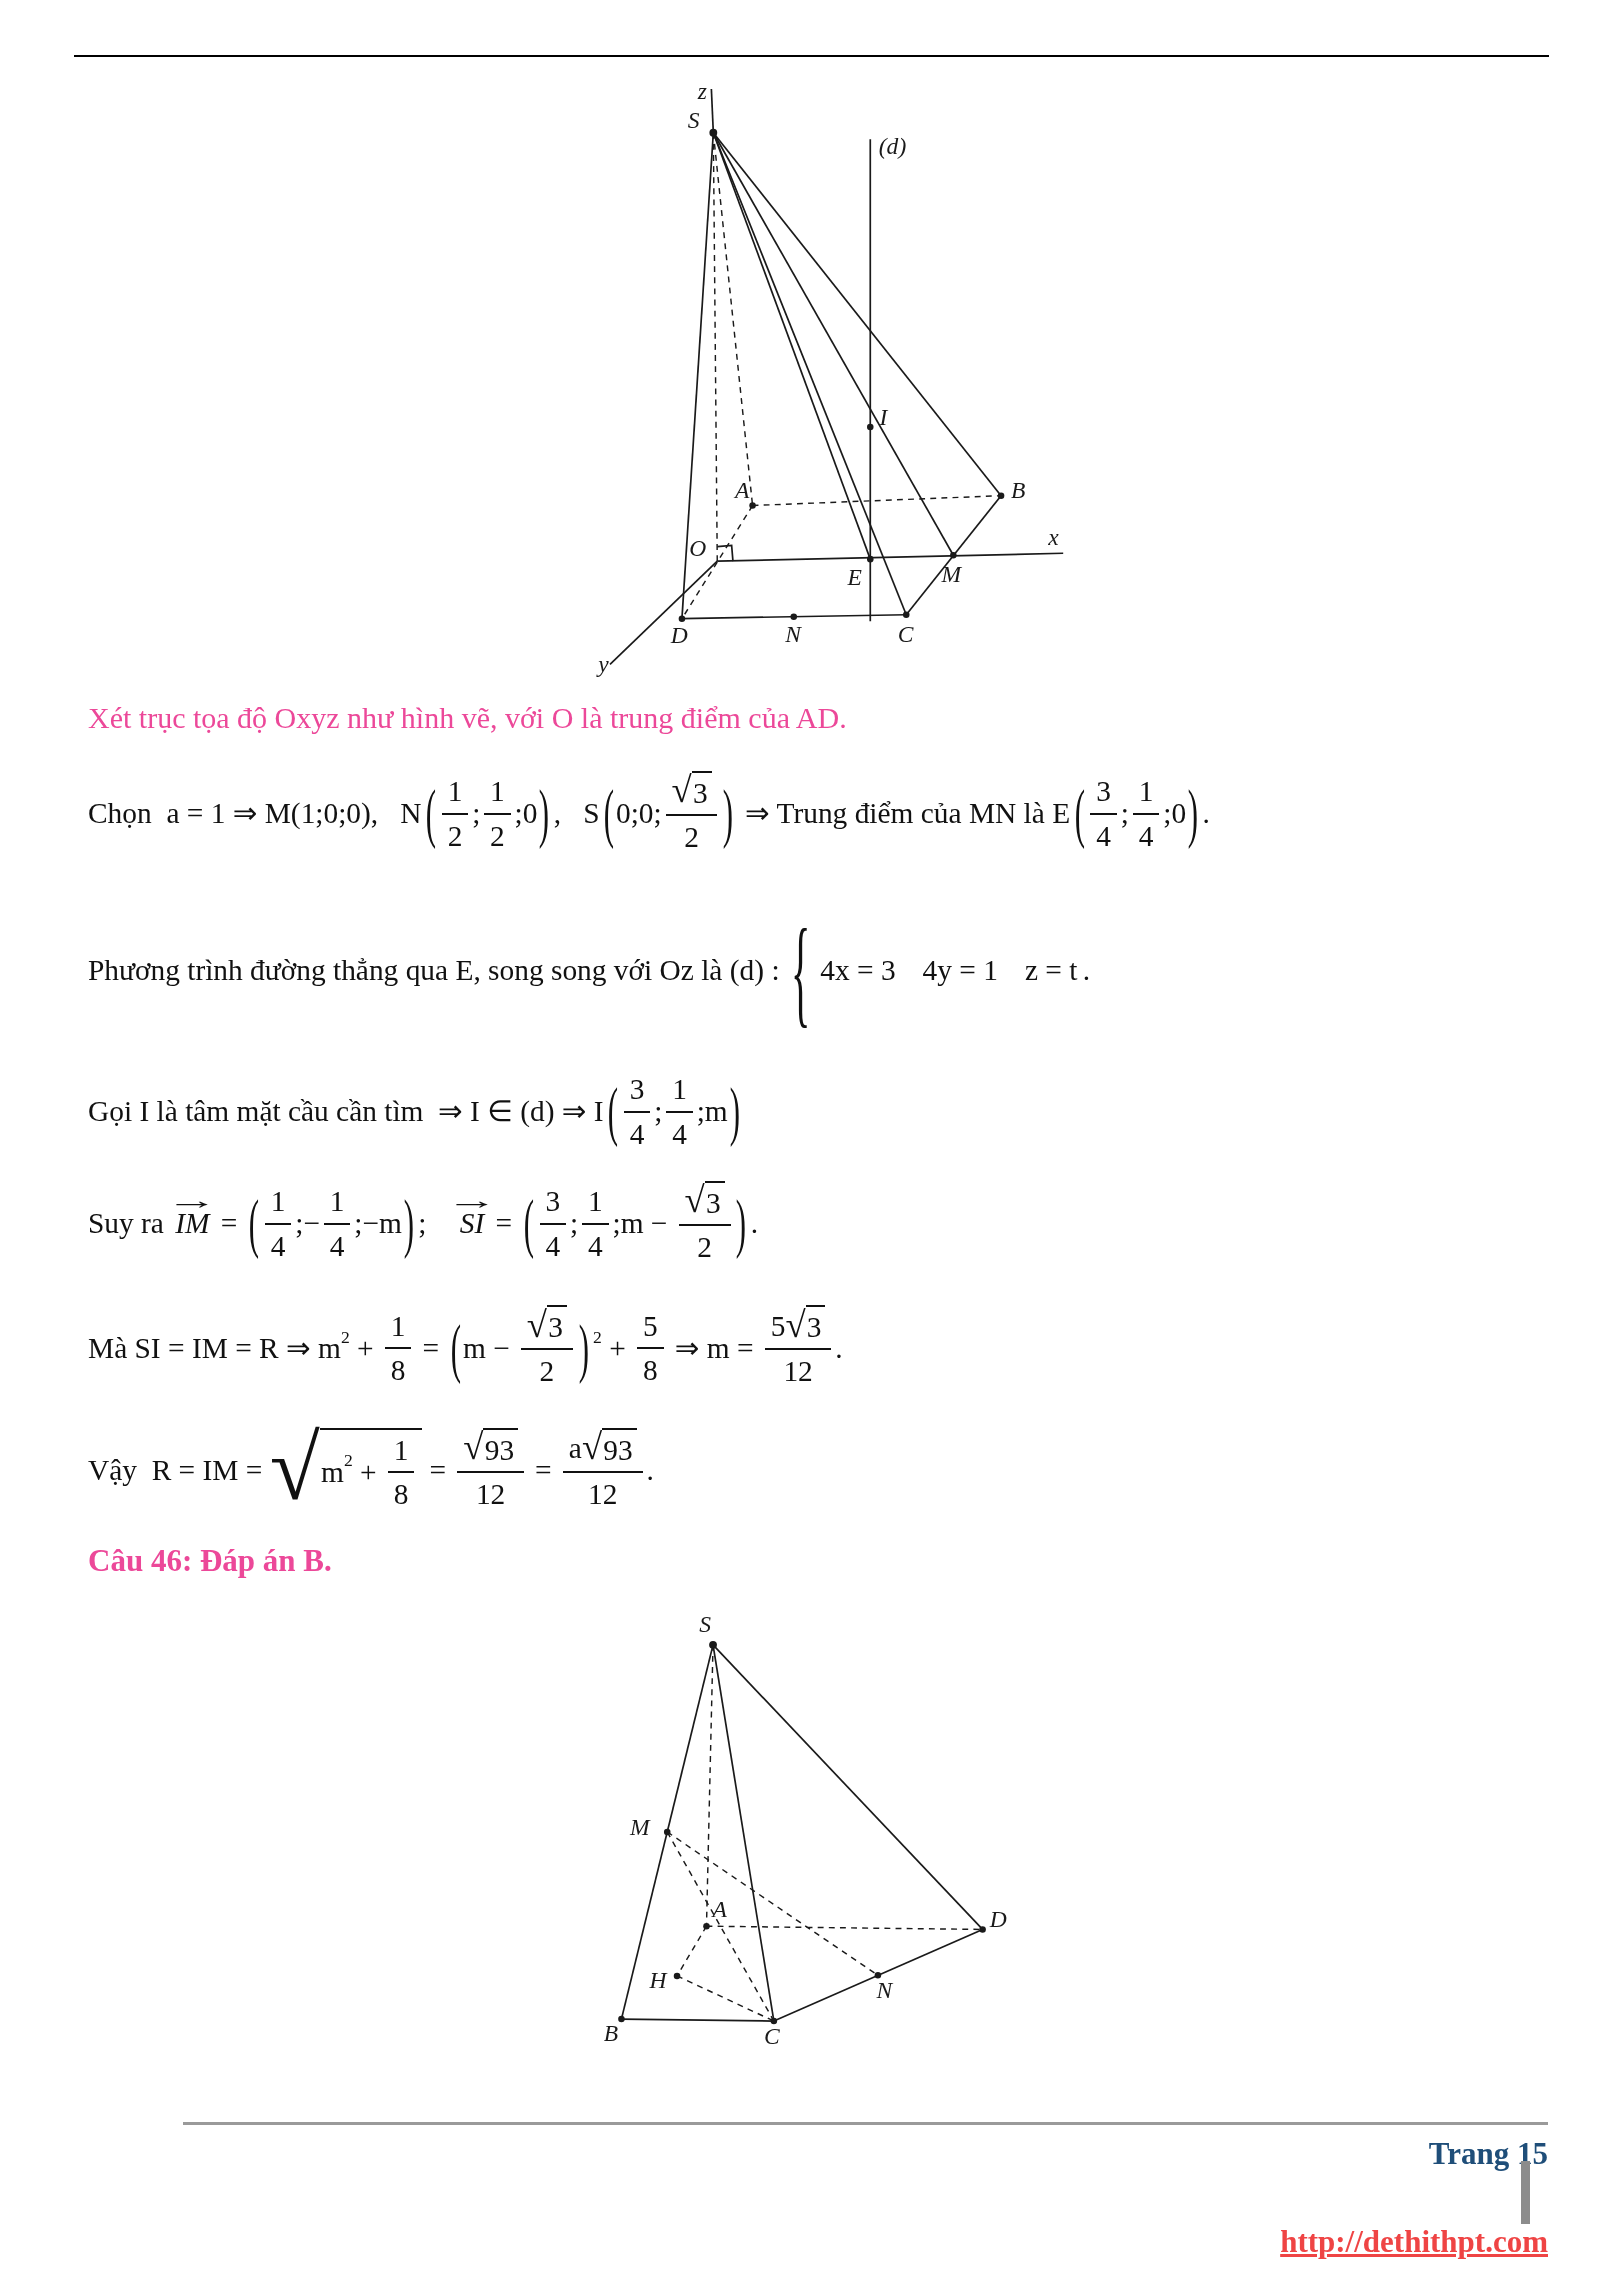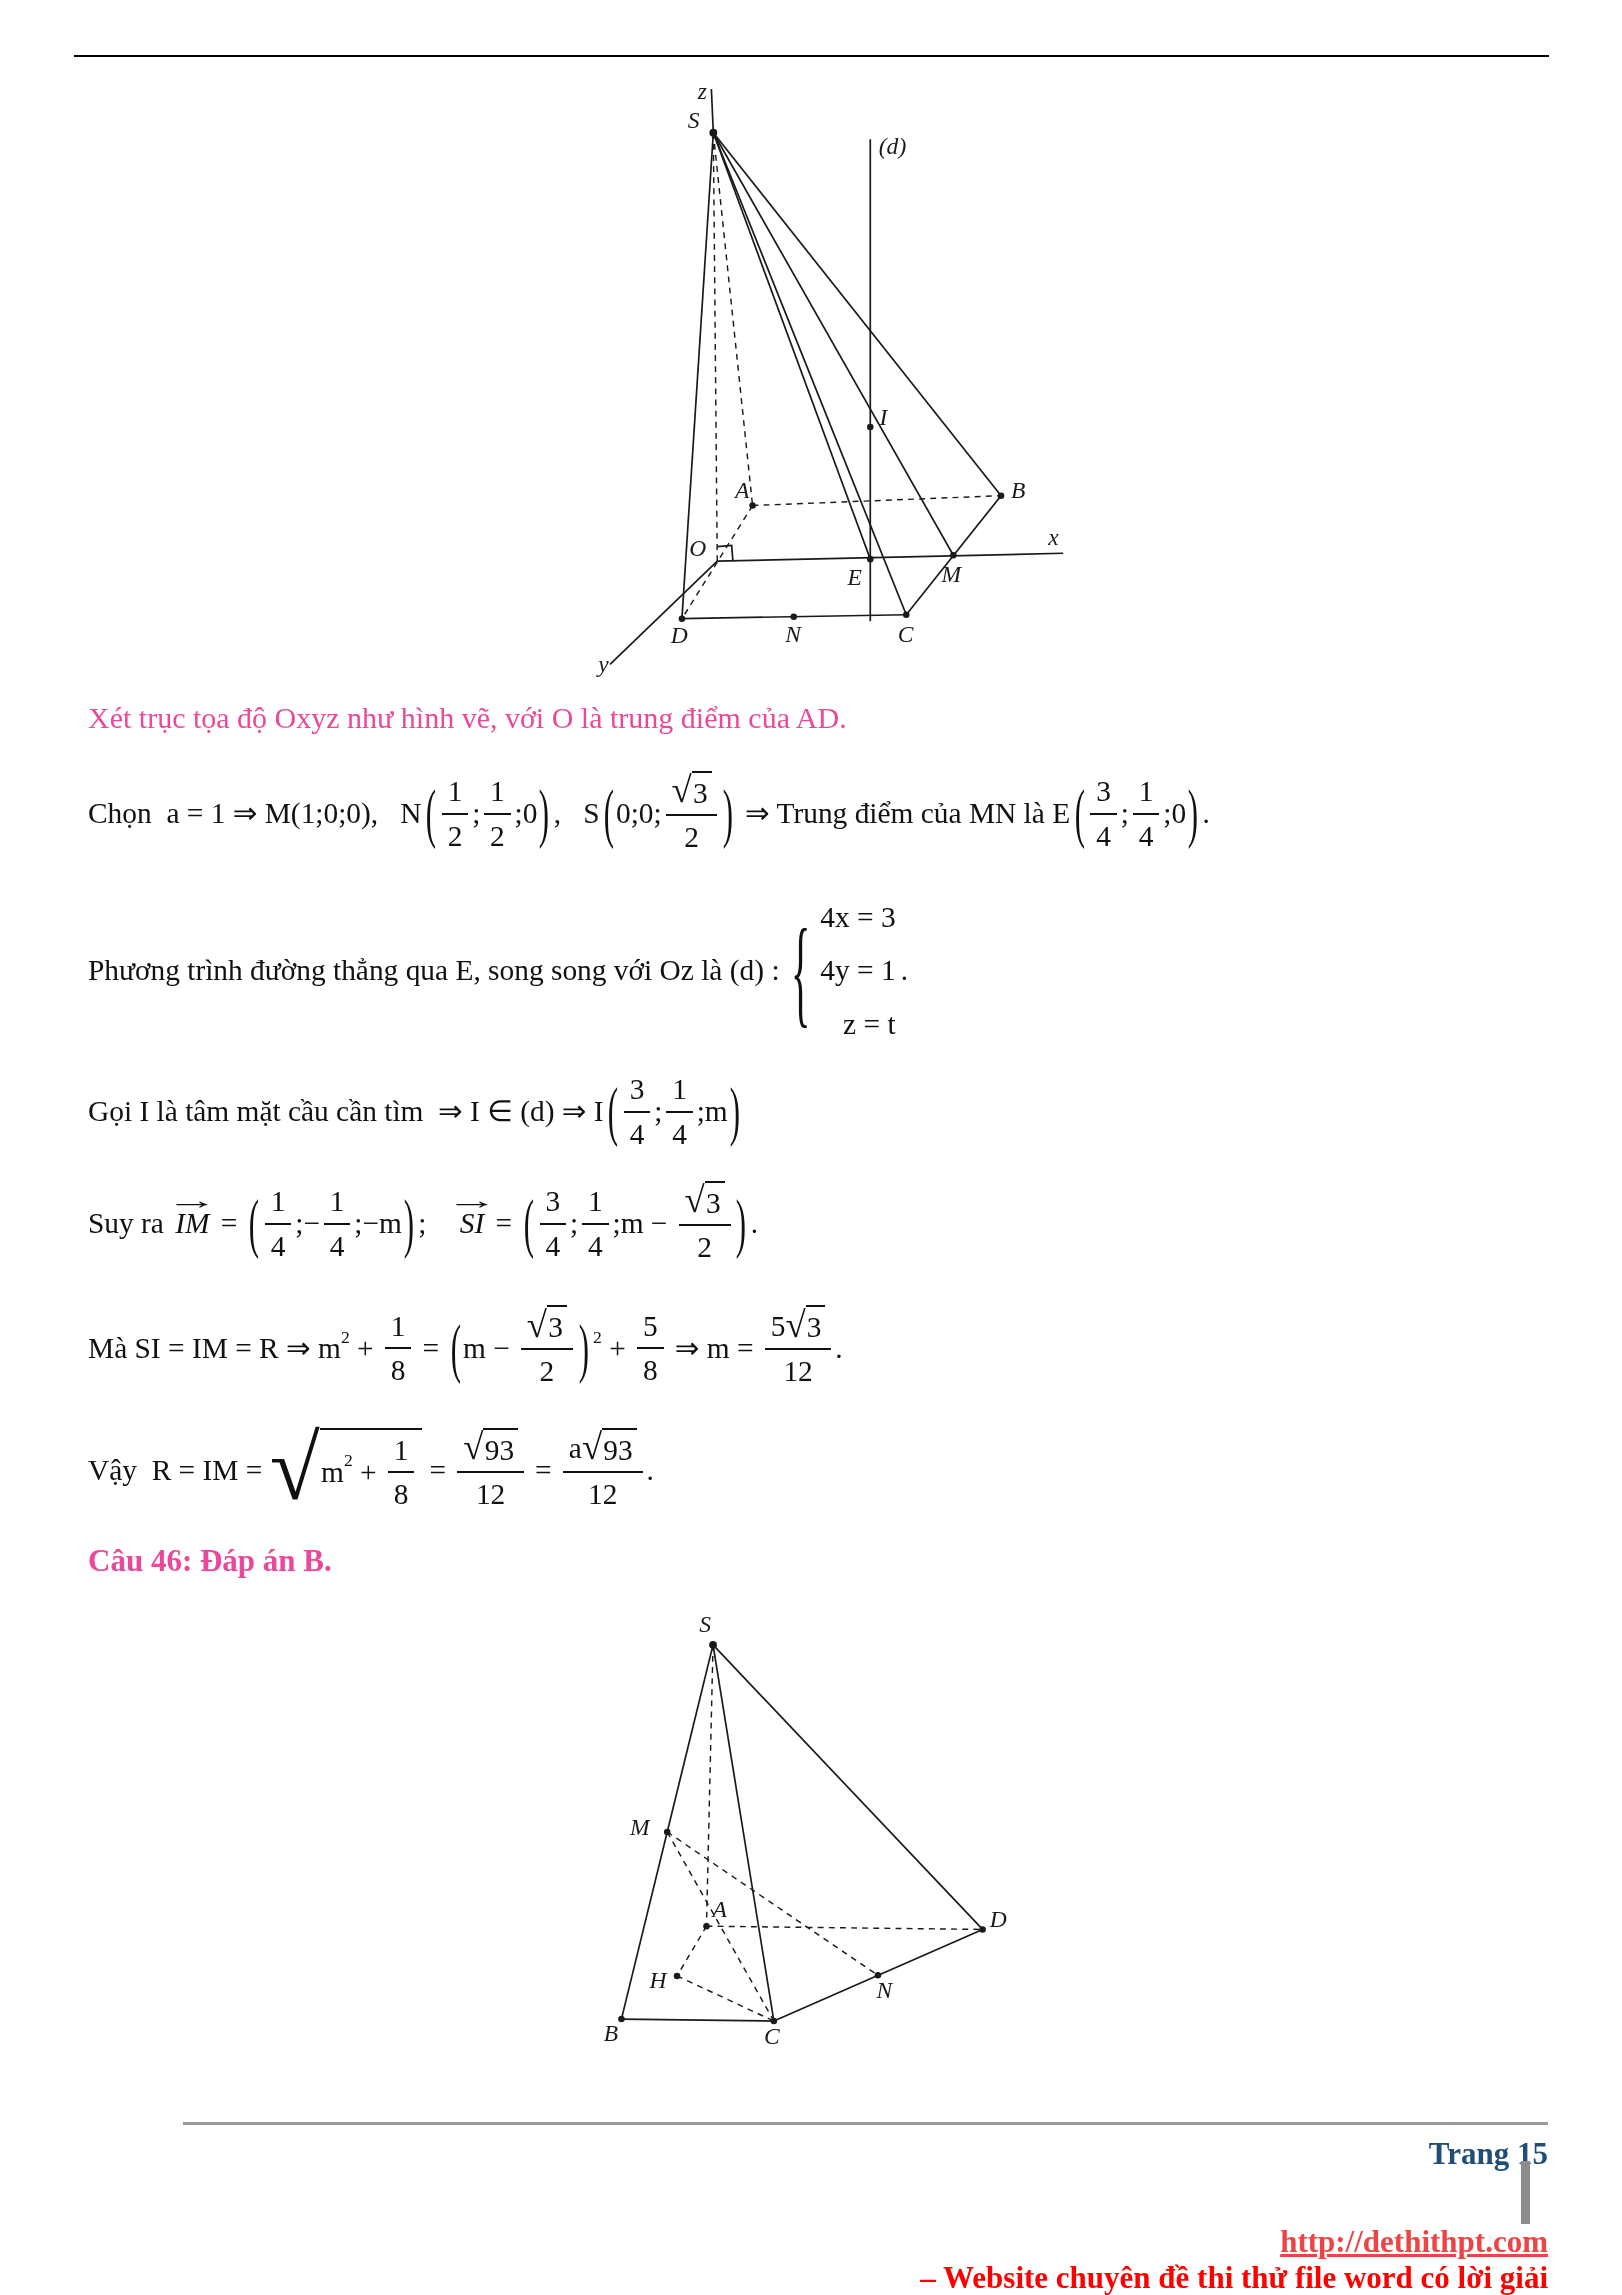--- a/index.html
+++ b/index.html
@@ -37,21 +37,21 @@
   .sqrt.big > .rad { font-size:3.1em; font-weight:200; transform:translateY(-0.02em); }
 
   .vec { display:inline-flex; position:relative; margin:0 3.9px; }
   .vec > .varrow { position:absolute; top:-0.72em; left:50%; transform:translateX(-50%) scaleX(2.1); font-size:0.85em; line-height:1; }
   .vec > .vbody { line-height:1.2;font-style:italic; }
 
   .msup { font-size:0.6em; transform:translateY(-0.6em); display:inline-block; }
 
   .cases { display:inline-flex; align-items:center; margin:0 5.2px; }
   .cases > .cbrace { display:inline-block; font-size:1.25em; transform:scaleY(3.3) scaleX(1.1); transform-origin:center; font-weight:300; margin-right:10.5px; }
-  .cases .crows { display:inline-flex; flex-direction:column; align-items:flex-end; gap:15px; }
+  .cases .crows { display:inline-flex; flex-direction:row; align-items:flex-end; gap:27px; }
 
   .bold { font-weight:bold; }
 
   .footer {
     position:absolute; left:183px; top:2122px; width:1365px;
     border-top:3.3px solid #9a9a9a; display:flex; align-items:flex-end;
     padding:10.5px 0 0 11.8px; font-size:31px; font-weight:bold;flex-direction:column;
   }
   .footer .page-no { color:#1f4e79; }
   .footer .vbar { width:8.5px; height:63px; background:#8c8c8c; margin:-10.5px 18.3px 0 22px; }
@@ -164,15 +164,14 @@
     <text x="502" y="602">N</text>
     <text x="84" y="668">B</text>
     <text x="330" y="672">C</text>
   </g>
 </svg>
 
 <div class="footer">
   <span class="page-no">Trang 15</span>
   <span class="vbar"></span>
   <a class="site-link" href="#">http://dethithpt.com</a>
-  <span class="slogan">– Website chuyên đề thi thử file word có lời giải</span>
 </div>
 
 
 </body></html>

